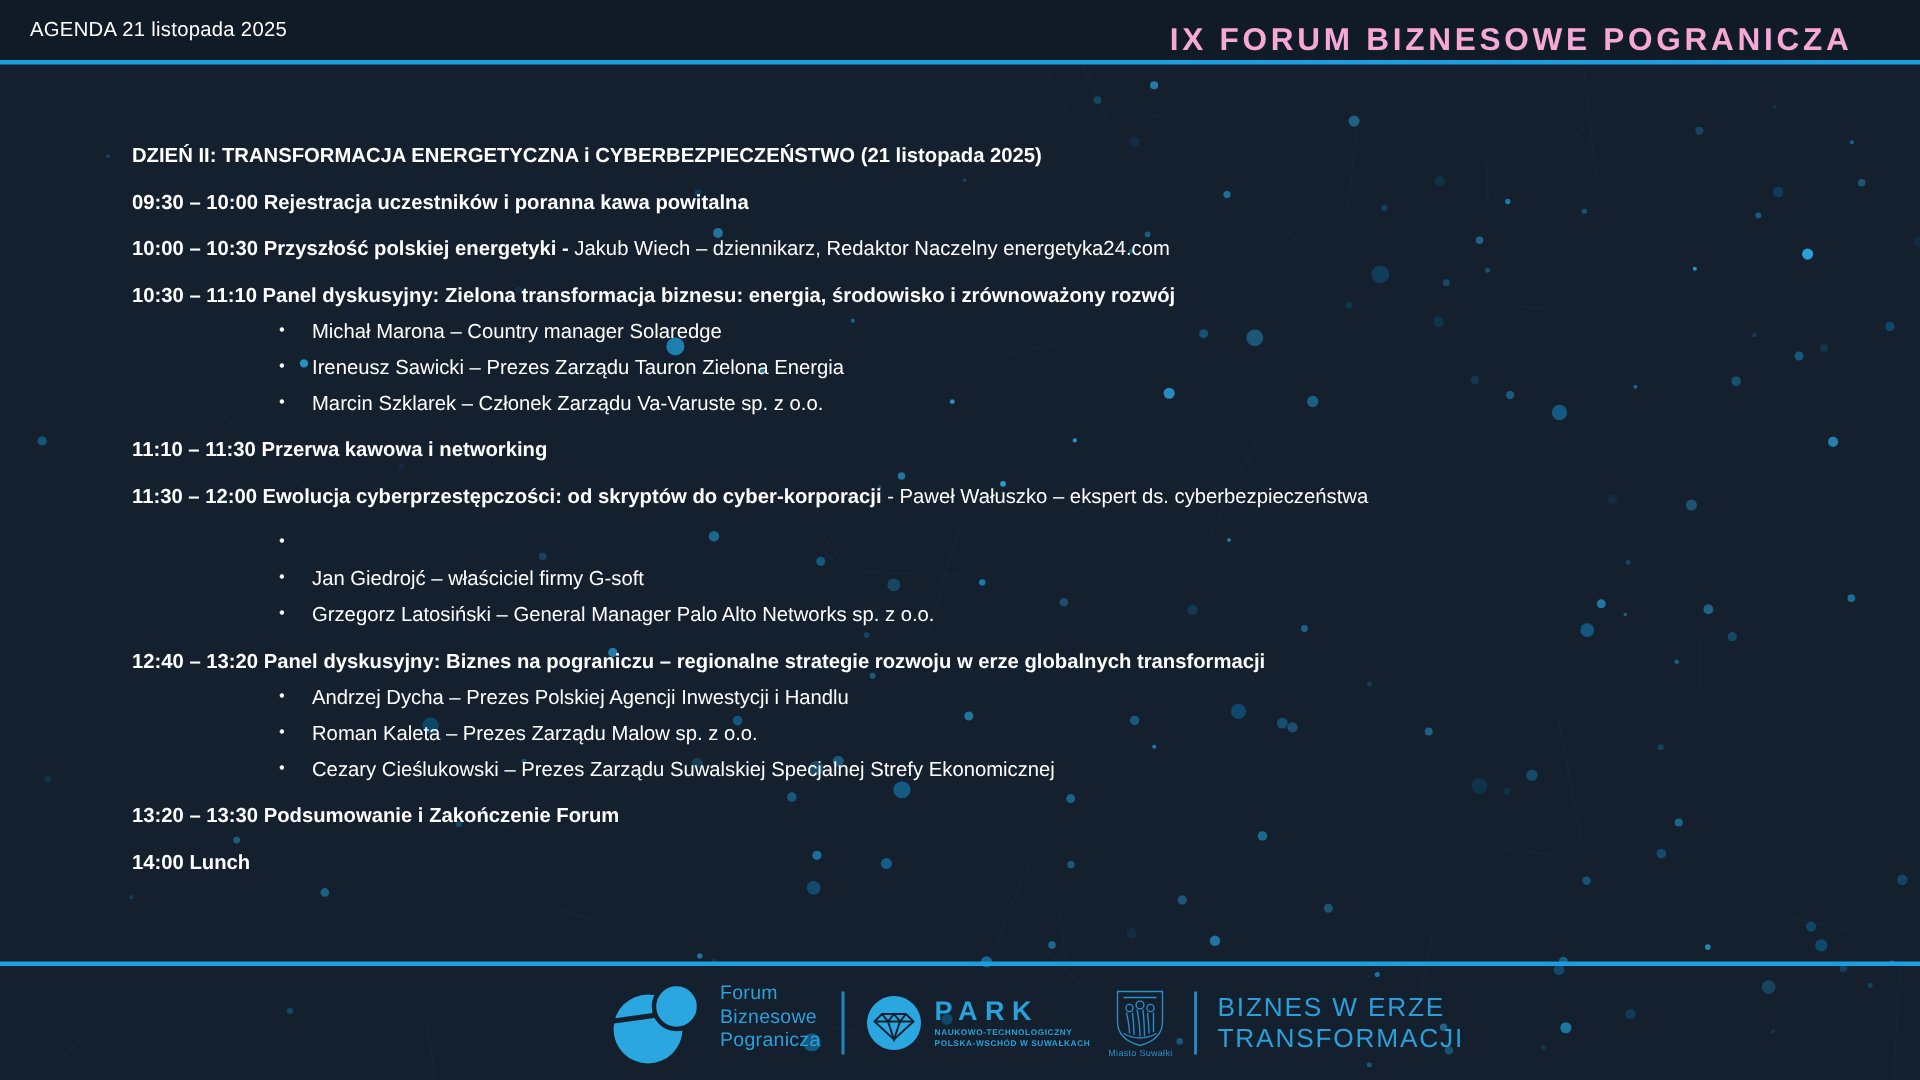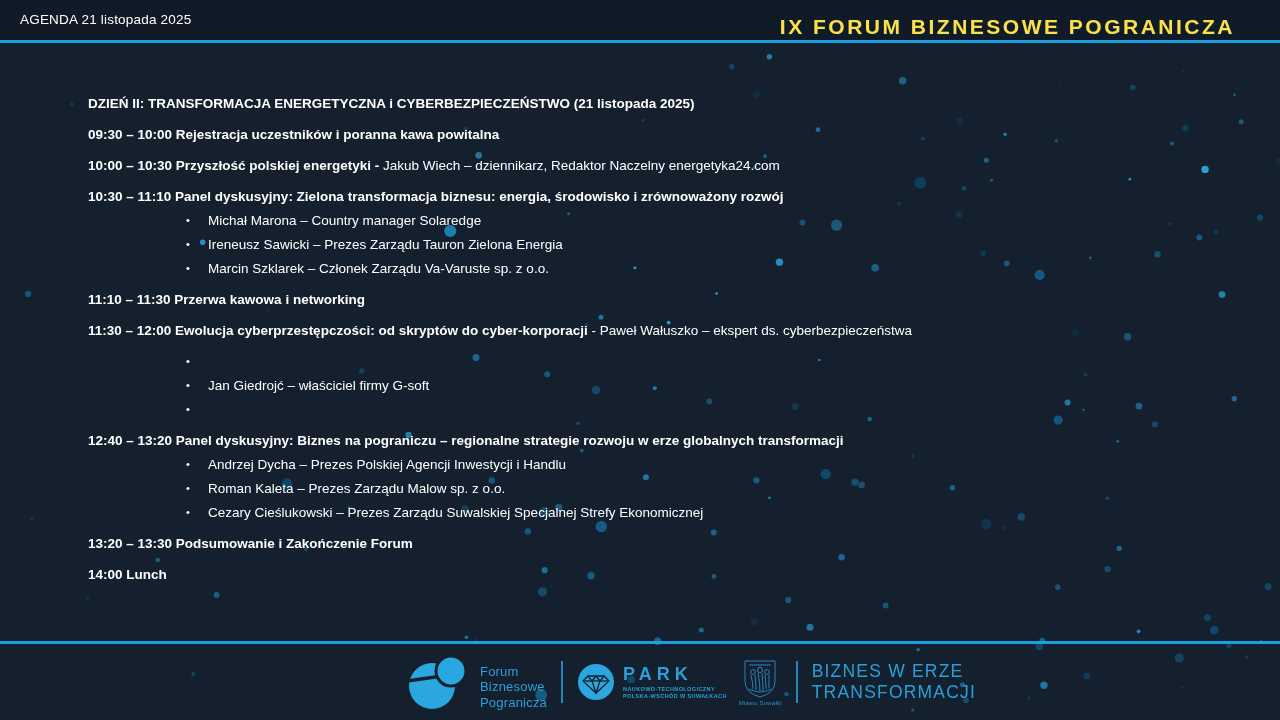--- a/index.html
+++ b/index.html
@@ -13,34 +13,34 @@
   .topbar{position:absolute;top:0;left:0;width:1280px;height:40px;background:#111b27;z-index:2;}
   .top-line{position:absolute;top:40px;left:0;width:1280px;height:3px;background:#1b9fe0;z-index:3;}
   .bottom-line{position:absolute;top:641px;left:0;width:1280px;height:3px;background:#1b9fe0;z-index:3;}
   .header-left{
     position:absolute;top:12px;left:20px;z-index:4;
     font-size:13.5px;color:#ffffff;letter-spacing:.2px;
   }
   .forum-title{
     position:absolute;top:15px;right:45px;z-index:4;
     font-size:21px;font-weight:700;letter-spacing:2.5px;
-    color:#fde047;text-shadow:1px 1px 0 #0a2438;
+    color:#f9a8d4;text-shadow:1px 1px 0 #0a2438;
   }
   .agenda{
     position:absolute;top:94px;left:88px;right:30px;z-index:2;
     font-size:13.5px;line-height:19px;
   }
   .agenda-item{margin-bottom:12px;}
   .agenda-main .b{font-weight:700;margin-top:12px;}
   .agenda-main .r{font-weight:400;}
   .bullet-row{margin-top:5px;padding-left:98px;display:flex;}
   .bullet-dot{width:22px;flex:0 0 22px;font-size:11px;line-height:19px;}
   .bullet-text{font-weight:400;}
   .footer{position:absolute;top:654px;left:405px;height:56px;z-index:2;display:flex;align-items:center;}
-  .flogo{display:flex;align-items:flex-end;}
+  .flogo{display:flex;align-items:flex-start;}
   .flogo-text{
     margin-left:9px;color:#2d9fd9;font-size:13px;line-height:15.5px;font-weight:400;letter-spacing:.2px;
   }
   .vdiv{width:2px;height:42px;background:#2386be;margin:0 14px;}
   .park{display:flex;align-items:center;}
   .park-texts{margin-left:8px;}
   .park-name{color:#2aa0d8;font-size:18px;font-weight:700;letter-spacing:5px;line-height:18px;}
   .park-sub{color:#2aa0d8;font-size:5.5px;font-weight:700;letter-spacing:.4px;line-height:6.5px;margin-top:3px;}
   .crest{margin-left:12px;display:flex;flex-direction:column;align-items:center;}
   .crest-label{color:#2b8fc9;font-size:6px;margin-top:1px;letter-spacing:.2px;}
@@ -290,20 +290,21 @@
     <div class="agenda-item">
       <div class="bullet-row">
         <span class="bullet-dot">•</span>
       </div>
       <div class="bullet-row">
         <span class="bullet-dot">•</span>
         <span class="bullet-text">Jan Giedrojć – właściciel firmy G-soft</span>
       </div>
       <div class="bullet-row">
         <span class="bullet-dot">•</span>
+        <span class="bullet-text">Grzegorz Latosiński – General Manager Palo Alto Networks sp. z o.o.</span>
       </div>
     </div>
     <div class="agenda-item">
       <div class="agenda-main"><span class="b">12:40 – 13:20 Panel dyskusyjny: Biznes na pograniczu – regionalne strategie rozwoju w erze globalnych transformacji</span></div>
       <div class="bullet-row">
         <span class="bullet-dot">•</span>
         <span class="bullet-text">Andrzej Dycha – Prezes Polskiej Agencji Inwestycji i Handlu</span>
       </div>
       <div class="bullet-row">
         <span class="bullet-dot">•</span>

